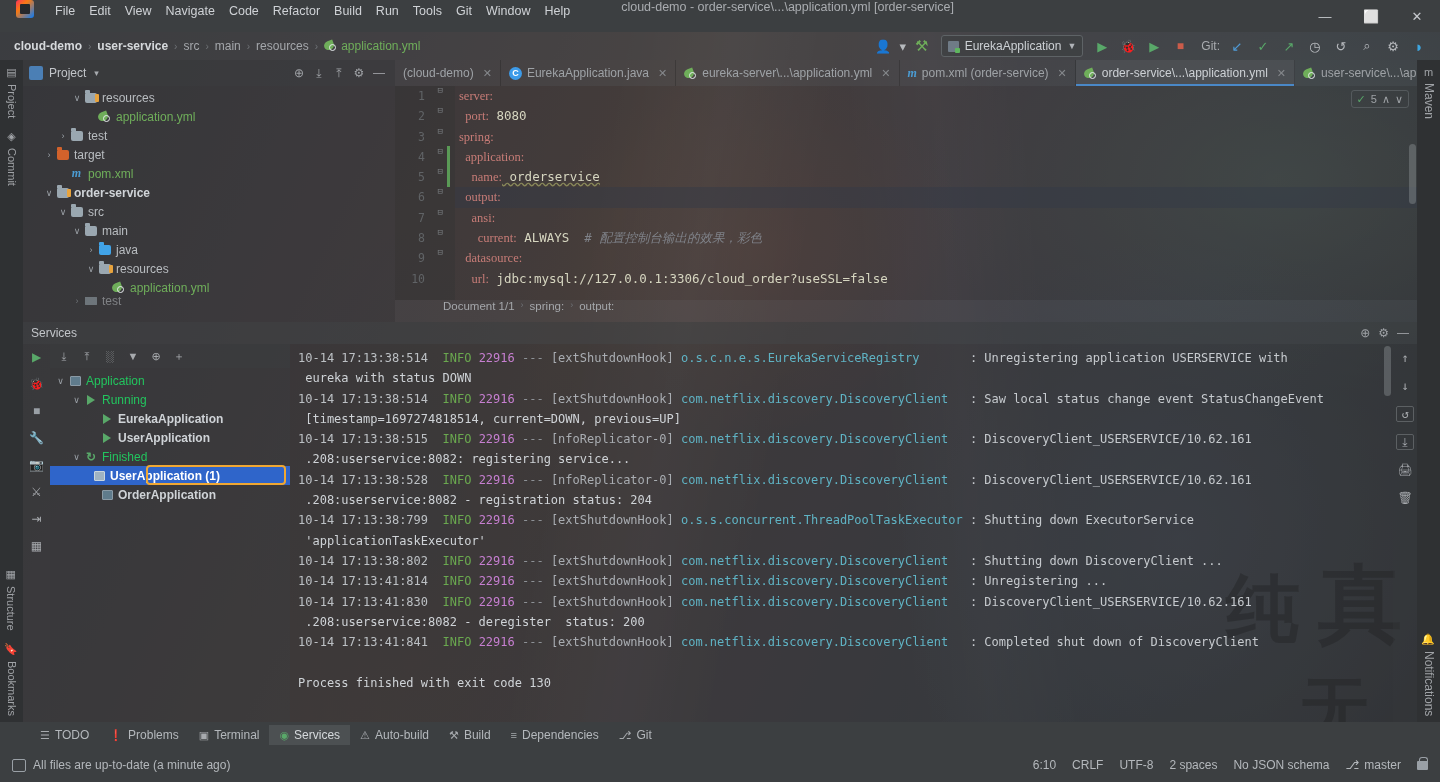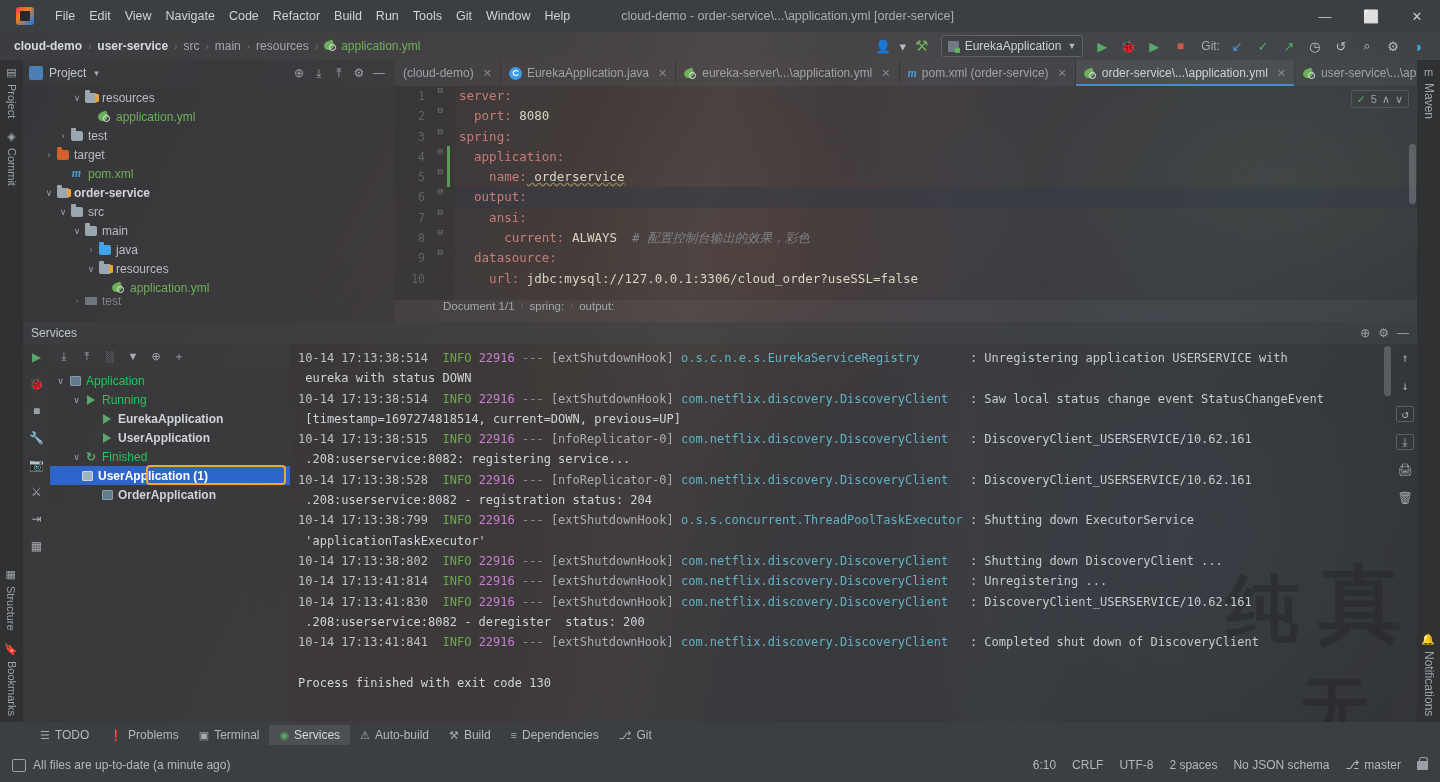--- a/index.html
+++ b/index.html
@@ -42,21 +42,21 @@
     pointer-events: none;
   }
 
   
   .pane { position: absolute; }
 
   
   #titlebar {
     left:0; top:0; width:1440px; height:32px;
     background:#3c3f41;
-    display:flex; align-items:center;
+    display:flex; align-items:flex-start;
     font-size:12.5px; color:#c8cbcf;
   }
   #ij-logo {
     width:18px; height:18px; margin-left:16px; margin-right:14px;
     background:linear-gradient(135deg,#fe315d 0%,#f97a12 35%,#087cfa 100%);
     border-radius:3px; position:relative;
   }
   #ij-logo::after{
     content:""; position:absolute; left:4px; top:4px; width:10px; height:10px;
     background:#27282c; border-radius:1px;
@@ -183,21 +183,21 @@
   .fold {
     position:absolute; right:12px; width:9px; height:9px;
     color:#7b7f83; font-size:9px; line-height:9px;
   }
   #code {
     position:absolute; left:60px; top:0; right:0; height:214px;
     font-family:"DejaVu Sans Mono", monospace; font-size:12.5px;
   }
   .cline { height:20.3px; line-height:20.3px; white-space:pre; padding-left:4px; }
   .cline.hl { background:rgba(50,58,70,0.45); }
-  .k { color:#c77c77; }      
+  .k { color:#c77c77;font-family:Liberation Serif, serif; }      
   .v { color:#d6d6c0; }
   .cmt { color:#7f8289; font-style:italic; }
   .ul { text-decoration:underline; text-decoration-style:wavy; text-decoration-color:#8a8a5a; }
   #vcs-stripe { position:absolute; left:52px; top:60px; width:3px; height:41px; background:#5a9a56; }
   #inspect-widget {
     position:absolute; right:8px; top:4px; height:18px;
     display:flex; align-items:center; gap:5px;
     padding:0 5px; border:1px solid rgba(110,115,120,0.5); border-radius:3px;
     font-size:11px; color:#9ea2a6;
   }
@@ -651,21 +651,21 @@
             </span>
             <span class="s-label bold">UserApplication</span>
           </div>
           <div class="srow" style="padding-left: 20px;">
             <span class="sarrow">∨</span>
             <span class="s-ico">
               <span class="fin-ico">↻</span>
             </span>
             <span class="s-label">Finished</span>
           </div>
-          <div class="srow selected" style="padding-left: 16px;">
+          <div class="srow selected" style="padding-left: 28px;">
             <span class="sarrow"></span>
             <span class="s-ico">
               <span class="app-sq pale"></span>
             </span>
             <span class="s-label white">UserApplication (1)</span>
           </div>
           <div class="srow" style="padding-left: 36px;">
             <span class="sarrow"></span>
             <span class="s-ico">
               <span class="app-sq"></span>

